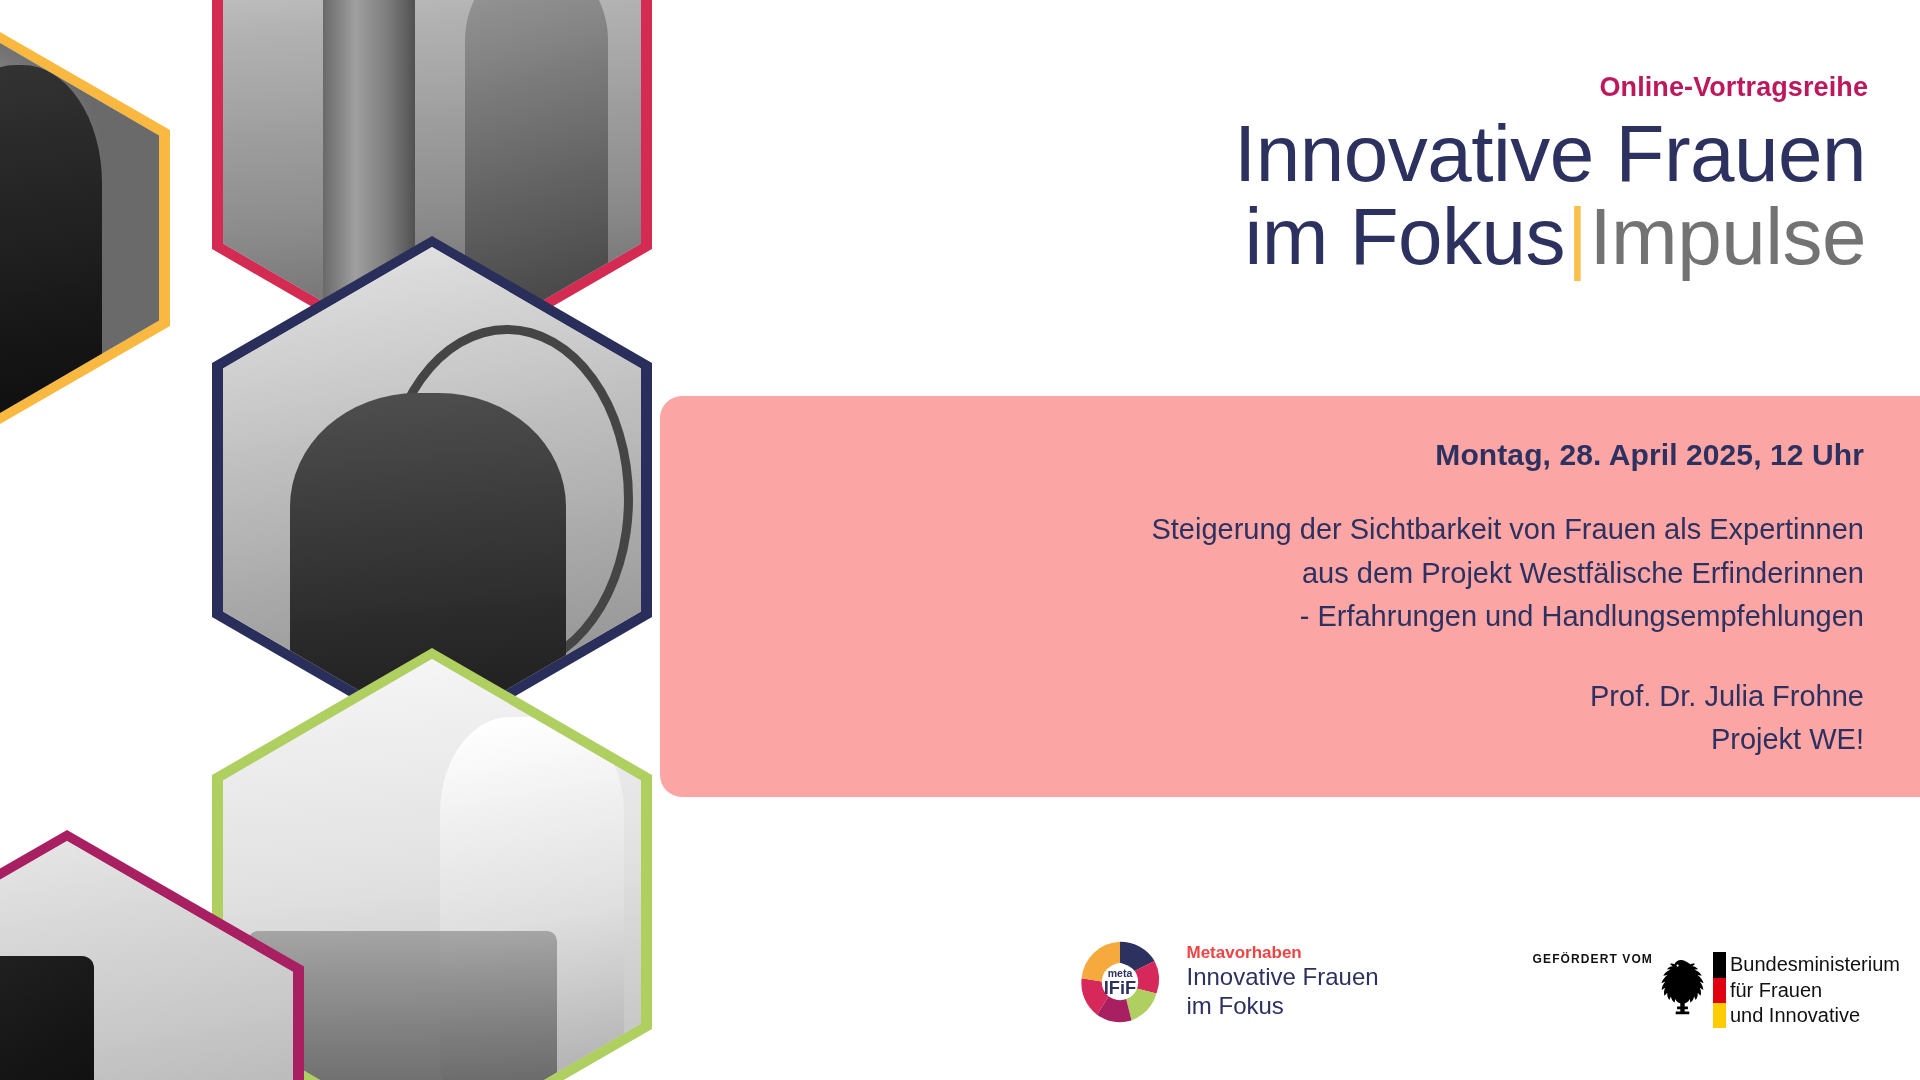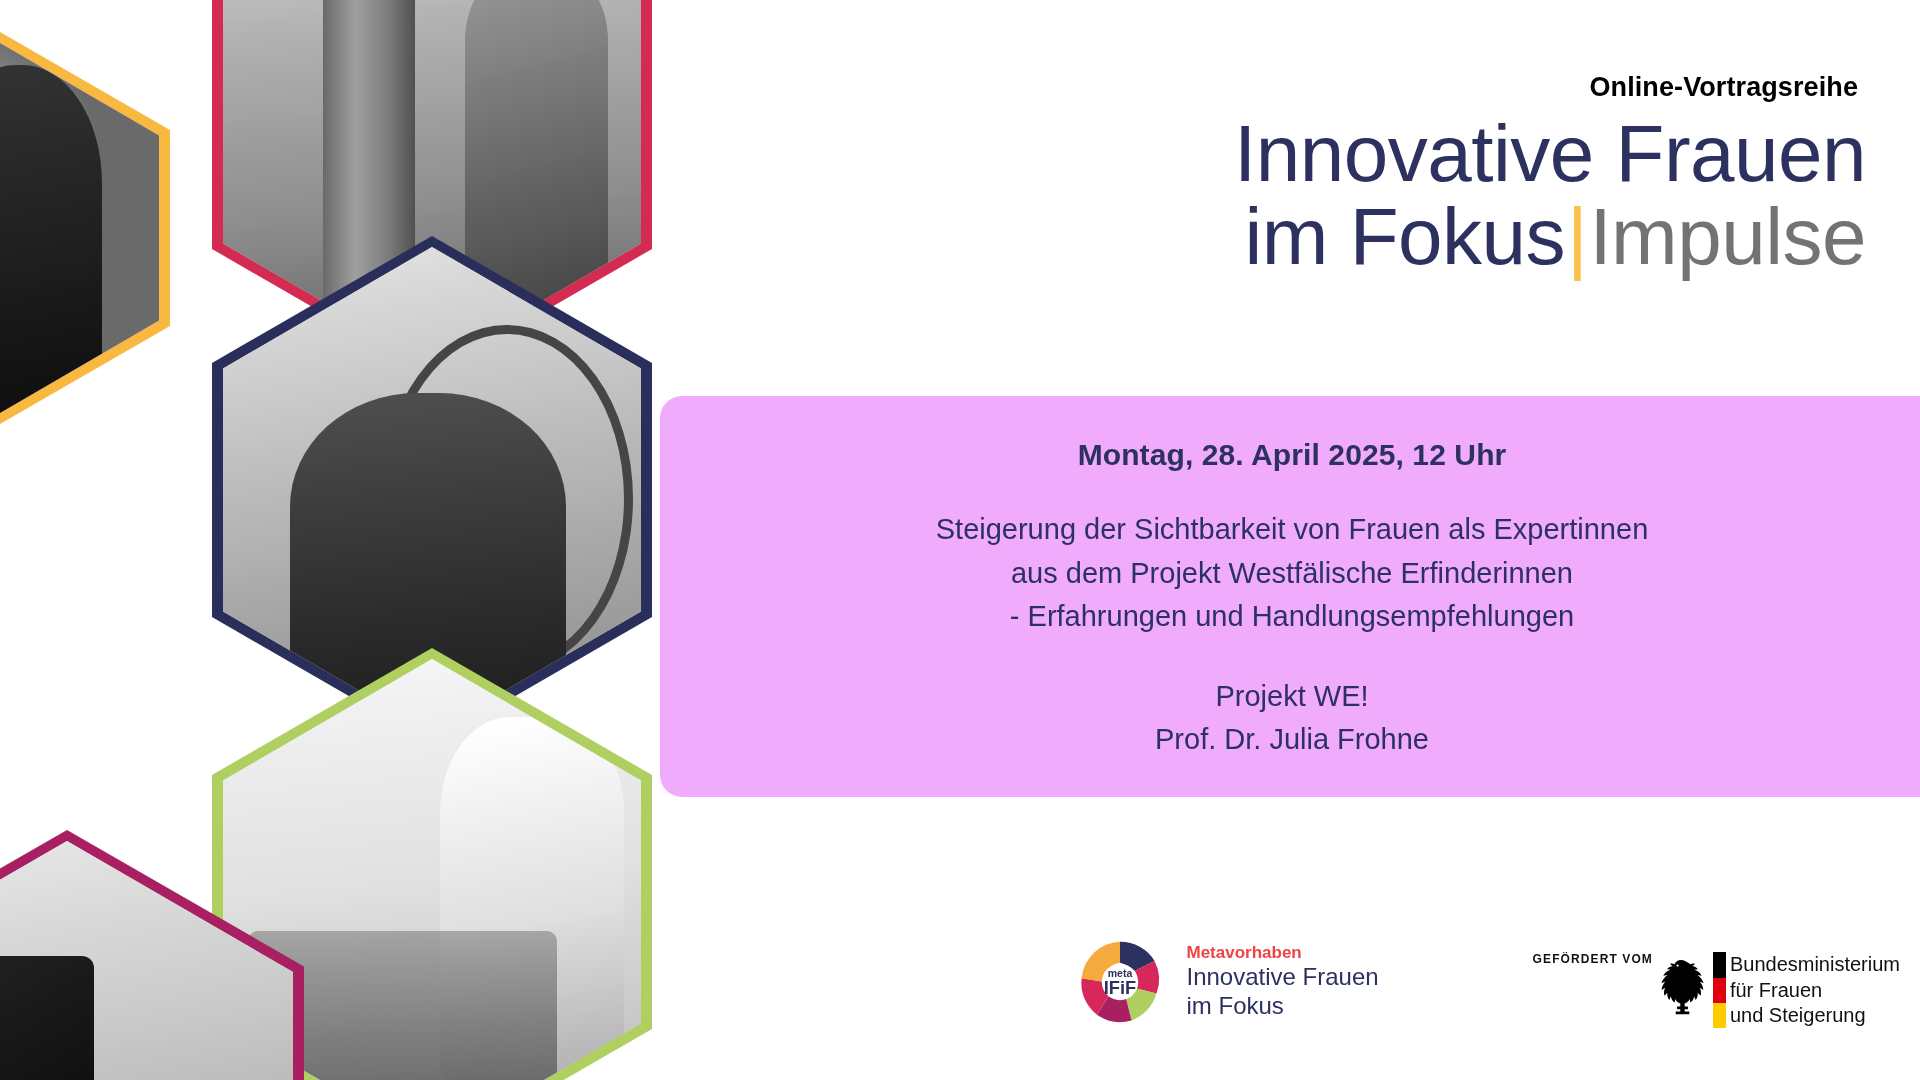--- a/index.html
+++ b/index.html
@@ -114,24 +114,24 @@
 
   
   .content {
     position:absolute;
     right:0; top:0;
     width:1260px; height:1080px;
   }
 
   .kicker {
     position:absolute;
-    right:62px; top:72px;
+    right:52px; top:72px;
     font-size:27px; font-weight:bold;
     letter-spacing:.1px;
-    color:#000000;
+    color:#be185d;
     text-align:right;
   }
 
   .title-block {
     position:absolute;
     right:54px; top:112px;
     text-align:right;
     line-height:1.04;
     white-space:nowrap;
   }
@@ -142,24 +142,24 @@
     letter-spacing:-0.5px;
     font-stretch:condensed;
   }
   .t-pipe   { color:#fbc04b; font-weight:300; padding:0 2px; }
   .t-accent { color:#737373; font-weight:300; }
 
   .info-box {
     position:absolute;
     left:0; top:396px;
     width:1260px; height:401px;
-    background:#f0abfc;
+    background:#fca5a5;
     border-radius:22px 0 0 22px;
     padding:42px 56px 40px 60px;
-    text-align:center;
+    text-align:right;
     color:#2d3160;
   }
   .info-date {
     font-size:30px; font-weight:bold;
     margin-bottom:36px;
     letter-spacing:.1px;
   }
   .info-desc { font-size:29px; font-weight:400; line-height:1.50; }
   .info-desc .ln { display:block; }
   .info-speaker { margin-top:36px; font-size:29px; line-height:1.50; }
@@ -251,22 +251,22 @@
   <div class="info-box">
     <div class="info-date">Montag, 28. April 2025, 12 Uhr</div>
 
     <div class="info-desc">
       <span class="ln">Steigerung der Sichtbarkeit von Frauen als Expertinnen</span>
       <span class="ln">aus dem Projekt Westfälische Erfinderinnen</span>
       <span class="ln">- Erfahrungen und Handlungsempfehlungen</span>
     </div>
 
     <div class="info-speaker">
+      <span class="ln">Prof. Dr. Julia Frohne</span>
       <span class="ln">Projekt WE!</span>
-      <span class="ln">Prof. Dr. Julia Frohne</span>
     </div>
   </div>
 
   <div class="logos">
 
     <div class="logo-card ifif">
       <div class="ifif-mark">
         <svg viewBox="0 0 100 100" width="96" height="96" aria-hidden="true">
           <g>
             <path d="M50 8 A42 42 0 0 1 86 28 L62 40 A18 18 0 0 0 50 30 Z" fill="#2d3160"></path>
@@ -300,19 +300,19 @@
           </svg>
         </div>
         <div class="bmbf-flag">
           <i class="bk"></i>
           <i class="rd"></i>
           <i class="gd"></i>
         </div>
         <div class="bmbf-name">
           <span class="ln">Bundesministerium</span>
           <span class="ln">für Frauen</span>
-          <span class="ln">und Steigerung</span>
+          <span class="ln">und Innovative</span>
         </div>
       </div>
     </div>
 
   </div>
 </div>
 
 </body></html>

